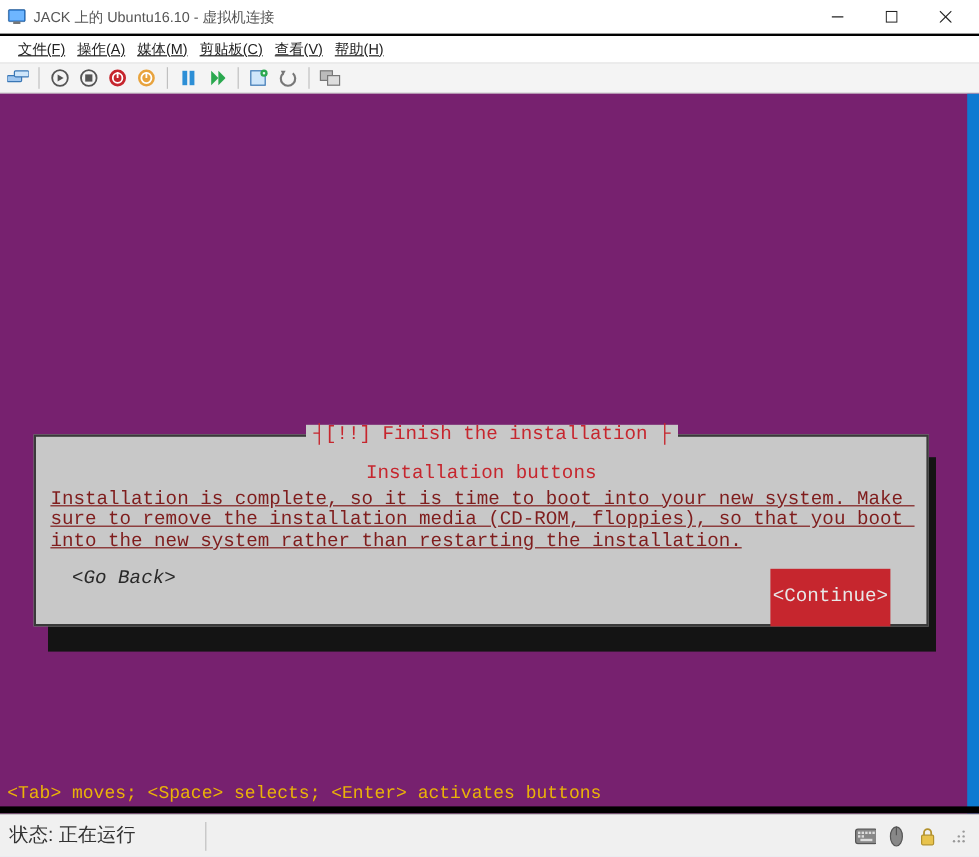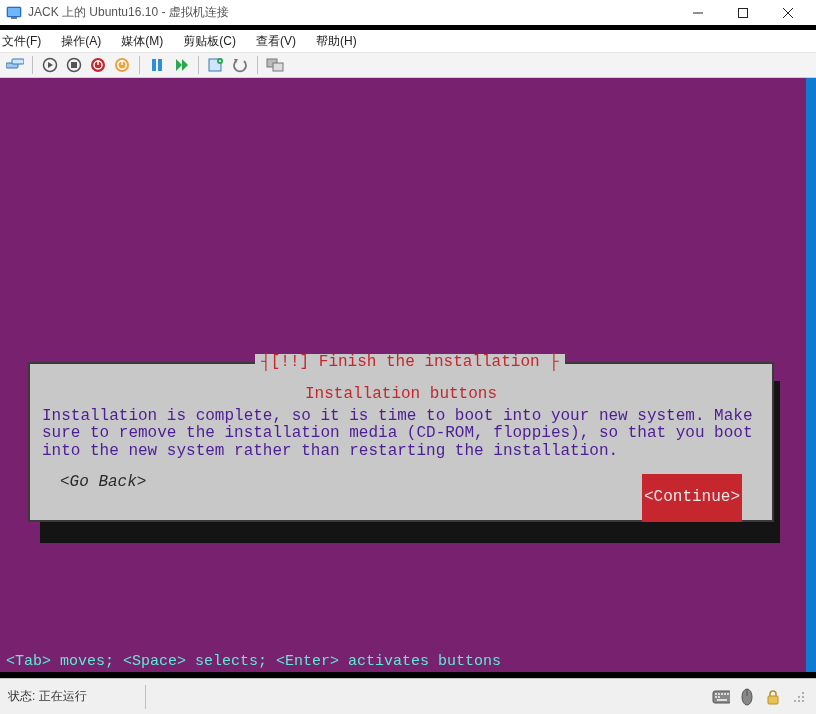--- a/index.html
+++ b/index.html
@@ -17,21 +17,21 @@
     top: 0; left: 0;
     width: 816px;
     height: 714px;
     background: #fff;
     display: flex;
     flex-direction: column;
   }
   .titlebar {
     height: 30px;
     background: #fff;
-    border-bottom: 5px solid #000000;
+    border-bottom: 2px solid #000000;
     display: flex;
     align-items: center;
     padding: 0 6px;
   }
   .titlebar .app-icon {
     width: 16px; height: 16px;
     margin-right: 6px;
     position: relative;
   }
   .titlebar .app-icon svg { display: block; }
@@ -41,24 +41,25 @@
   .win-btn {
     width: 45px; height: 30px;
     display: flex; align-items: center; justify-content: center;
     color: #333;
   }
   .win-btn svg { stroke: #222; fill: none; stroke-width: 1; }
   .menubar {
     height: 22px;
     display: flex;
     align-items: center;
-    padding: 0 2px;
-    gap: 20px;
+    padding: 0 15px;
+    gap: 10px;
     color: #222;
     background: #fff;
+    text-decoration: underline;
   }
   .menubar span { font-size: 12px; }
   .toolbar {
     height: 26px;
     background: #f4f4f4;
     border-top: 1px solid #e5e5e5;
     border-bottom: 1px solid #d0d0d0;
     display: flex;
     align-items: center;
     padding: 0 6px;
@@ -125,51 +126,52 @@
   .dialog-title-inner .tt { color: #c6262e; }
   .dialog-body {
     padding: 22px 12px 10px 12px;
   }
   .dlg-subtitle {
     text-align: center;
     color: #c6262e;
     margin-bottom: 4px;
   }
   .dlg-text {
-    color: #4c1d95;
+    color: #7f1d1d;
     white-space: pre-wrap;
+    text-decoration: underline;
   }
   .dlg-buttons {
     display: flex;
     justify-content: space-between;
     padding: 0 18px;
     margin-top: 14px;
   }
   .btn-back { color: #2a2a2a; font-style: italic; }
   .btn-continue {
     background: #c6262e;
     color: #e8e8e8;
     padding: 15px 2px;
   }
   .help-line {
     position: absolute;
     left: 6px;
     bottom: 8px;
-    color: #5eead4;
+    color: #eab308;
     font-family: "Courier New", monospace;
     font-size: 15px;
   }
   .statusbar {
     height: 36px;
     background: #f0f0f0;
     border-top: 1px solid #c0c0c0;
     display: flex;
     align-items: center;
     padding: 0 8px;
-    font-size: 12px;
+    font-size: 16px;
     color: #333;
   }
   .statusbar .status-label { }
   .statusbar .sb-sep {
     width: 1px; height: 24px; background: #c0c0c0; margin: 0 10px 0 58px;
   }
   .statusbar .spacer { flex: 1; }
   .sb-icons { display: flex; gap: 8px; align-items: center; }
   .sb-icon { width: 18px; height: 18px; display:flex; align-items:center; justify-content:center; }
 </style>

